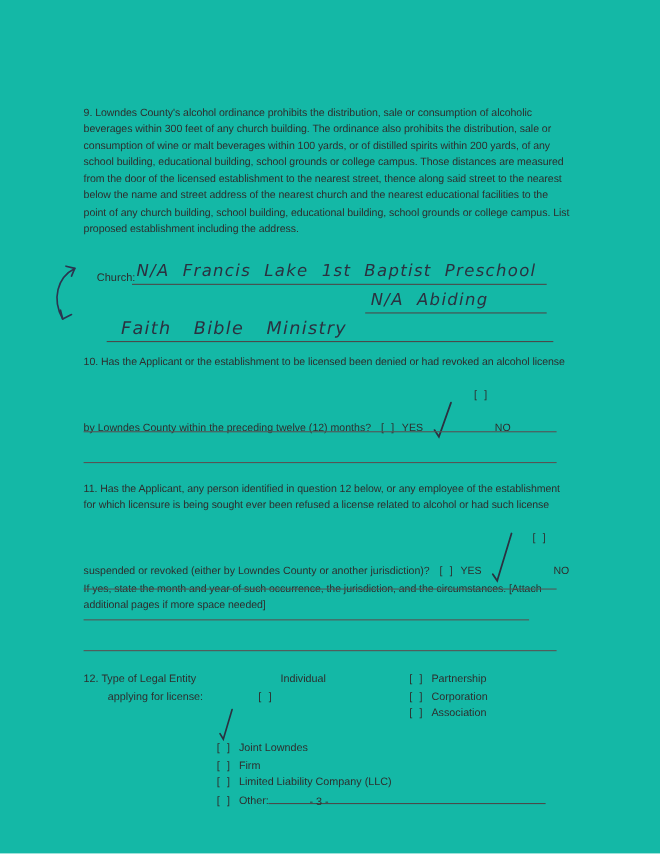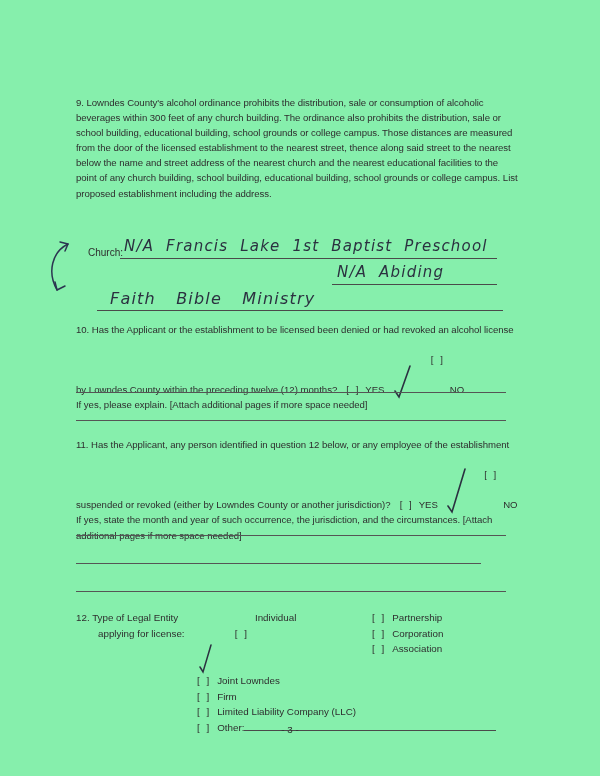--- a/index.html
+++ b/index.html
@@ -1,17 +1,17 @@
 <!DOCTYPE html>
 <html><head>
 <meta charset="utf-8">
 <style>
   html,body{margin:0;padding:0;background:#ffffff;}
   .page{
-    position:relative;width:600px;height:776px;background:#86efac;overflow:hidden;
+    position:relative;width:600px;height:776px;background:#14b8a6;overflow:hidden;
     font-family:"Liberation Sans",sans-serif;color:#2e2e2e;
   }
   .para{position:absolute;left:76px;width:460px;}
   .pline{white-space:nowrap;font-size:9.6px;line-height:15.1px;letter-spacing:-0.05px;}
   .cline{display:flex;align-items:flex-end;white-space:pre;font-size:9.6px;line-height:15.1px;}
   .box{position:relative;display:inline-block;letter-spacing:2px;margin:0 5px 0 9px;}
   .box .glyph{letter-spacing:2px;}
   .hw{
     font-family:"DejaVu Sans",sans-serif;font-style:italic;color:#2b3140;
     white-space:nowrap;letter-spacing:1.2px;word-spacing:6px;
@@ -25,20 +25,21 @@
   .pagenum{position:absolute;top:724px;left:0;width:580px;text-align:center;font-size:9.8px;}
 </style>
 </head>
 <body>
 
 <div class="page">
 
   <div class="para" style="top:95px;">
     <div class="pline">9.   Lowndes County's alcohol ordinance prohibits the distribution, sale or consumption of alcoholic</div>
     <div class="pline">beverages within 300 feet of any church building.  The ordinance also prohibits the distribution, sale or</div>
+    <div class="pline">consumption of wine or malt beverages within 100 yards, or of distilled spirits within 200 yards, of any</div>
     <div class="pline">school building, educational building, school grounds or college campus.  Those distances are measured</div>
     <div class="pline">from the door of the licensed establishment to the nearest street, thence along said street to the nearest</div>
     <div class="pline">below the name and street address of the nearest church and the nearest educational facilities to the</div>
     <div class="pline">point of any church building, school building, educational building, school grounds or college campus.  List</div>
     <div class="pline">proposed establishment including the address.</div>
   </div>
 
   <svg class="chksvg" style="left:42px;top:236px;" width="34" height="62" viewBox="0 0 34 62">
     <path d="M26,8 C 10,16 5,36 15,54" fill="none" stroke="#2b3550" stroke-width="1.5" stroke-linecap="round"></path>
     <path d="M26,8 l-8,-2 M26,8 l-3,7" fill="none" stroke="#2b3550" stroke-width="1.5" stroke-linecap="round"></path>
@@ -62,28 +63,28 @@
       <span class="box"><span class="glyph">[ ]</span></span>
       <span>YES</span>
       <span class="box">
         <span class="glyph">[ ]</span>
         <svg class="chksvg" style="left:-2px;bottom:-3px;" width="22" height="36" viewBox="0 0 22 36">
           <path d="M3,27 L7,33 L18,2" fill="none" stroke="#2b3140" stroke-width="1.6" stroke-linecap="round"></path>
         </svg>
       </span>
       <span>NO</span>
     </div>
-    <div class="pline">If yes, please explain.  [Attach additional pages if more space needed]</div>
   </div>
 
   <div class="blank" style="left:76px;top:392px;width:430px;"></div>
   <div class="blank" style="left:76px;top:420px;width:430px;"></div>
 
   <div class="para" style="top:437px;">
     <div class="pline">11.  Has the Applicant, any person identified in question 12 below, or any employee of the establishment</div>
+    <div class="pline">for which licensure is being sought ever been refused a license related to alcohol or had such license</div>
     <div class="cline">
       <span>suspended or revoked (either by Lowndes County or another jurisdiction)?</span>
       <span class="box"><span class="glyph">[ ]</span></span>
       <span>YES</span>
       <span class="box">
         <span class="glyph">[ ]</span>
         <svg class="chksvg" style="left:-2px;bottom:-3px;" width="24" height="48" viewBox="0 0 24 48">
           <path d="M3,39 L7,45 L20,2" fill="none" stroke="#2b3140" stroke-width="1.6" stroke-linecap="round"></path>
         </svg>
       </span>

